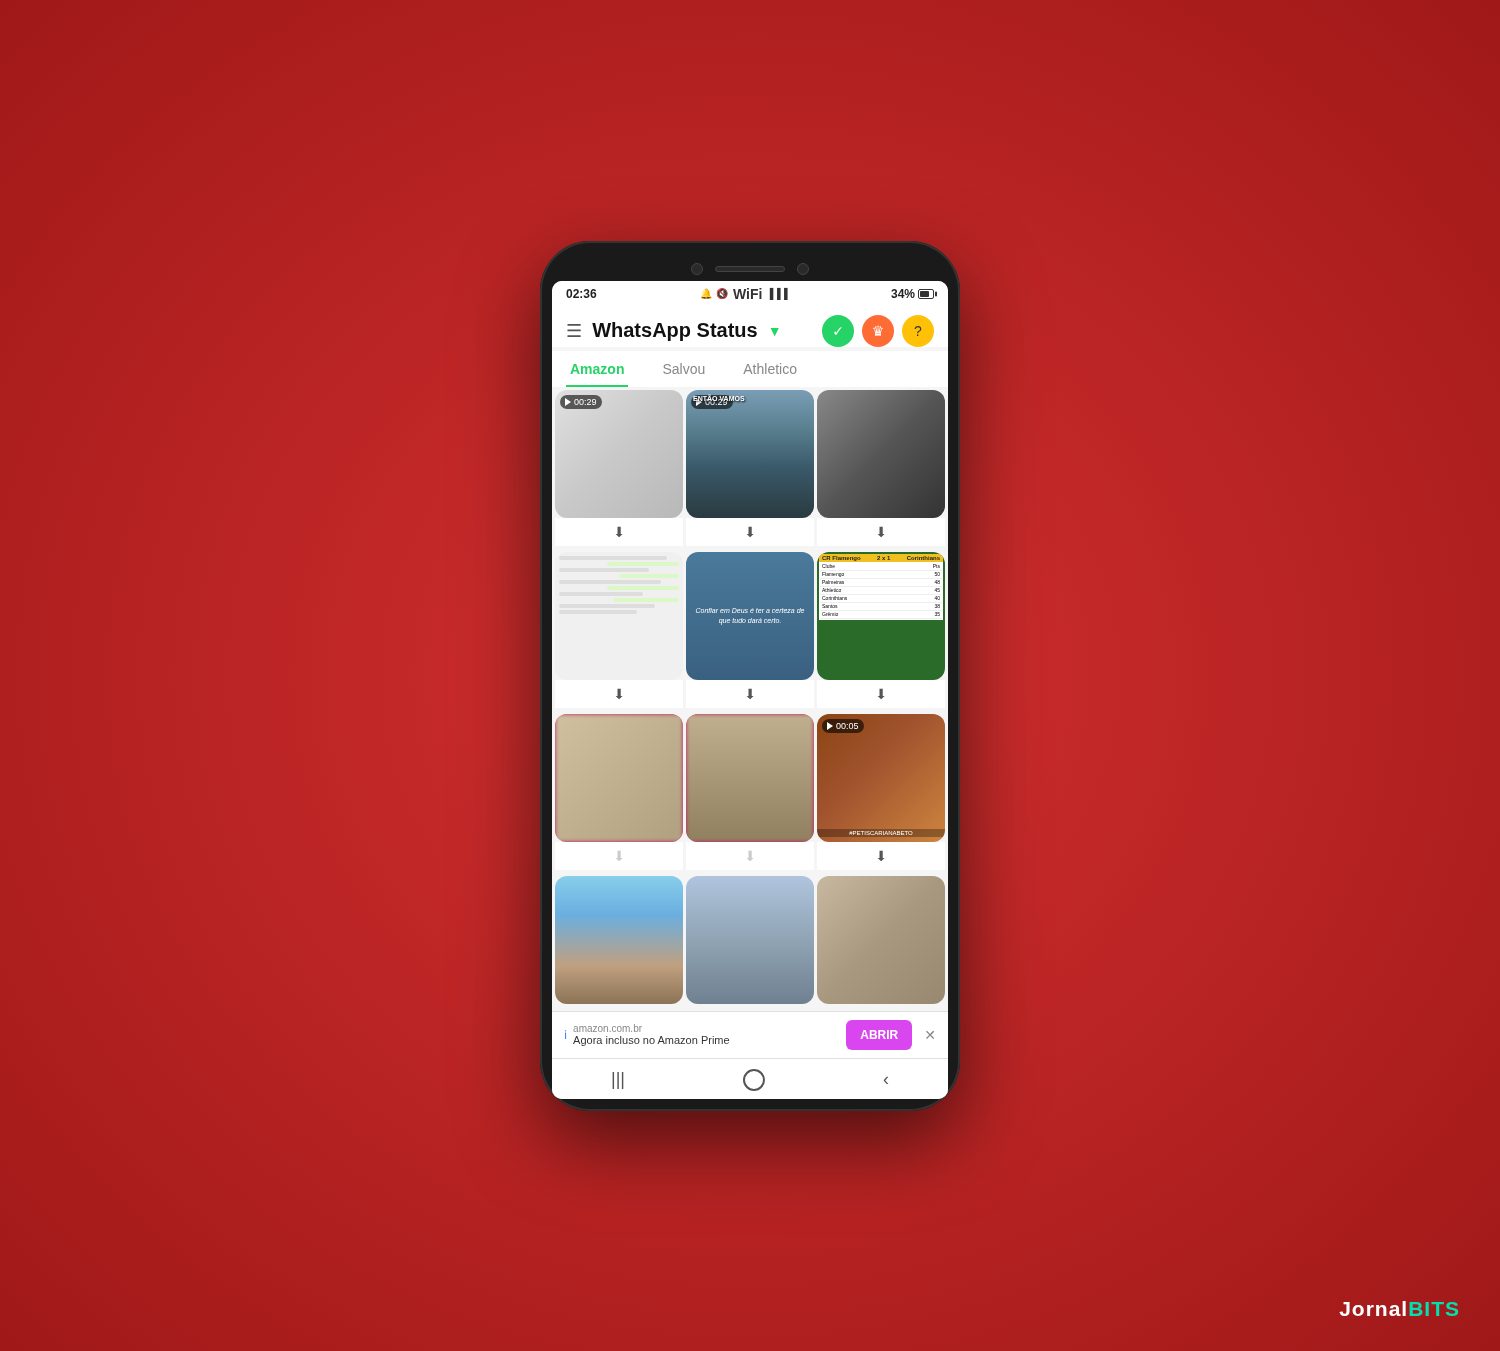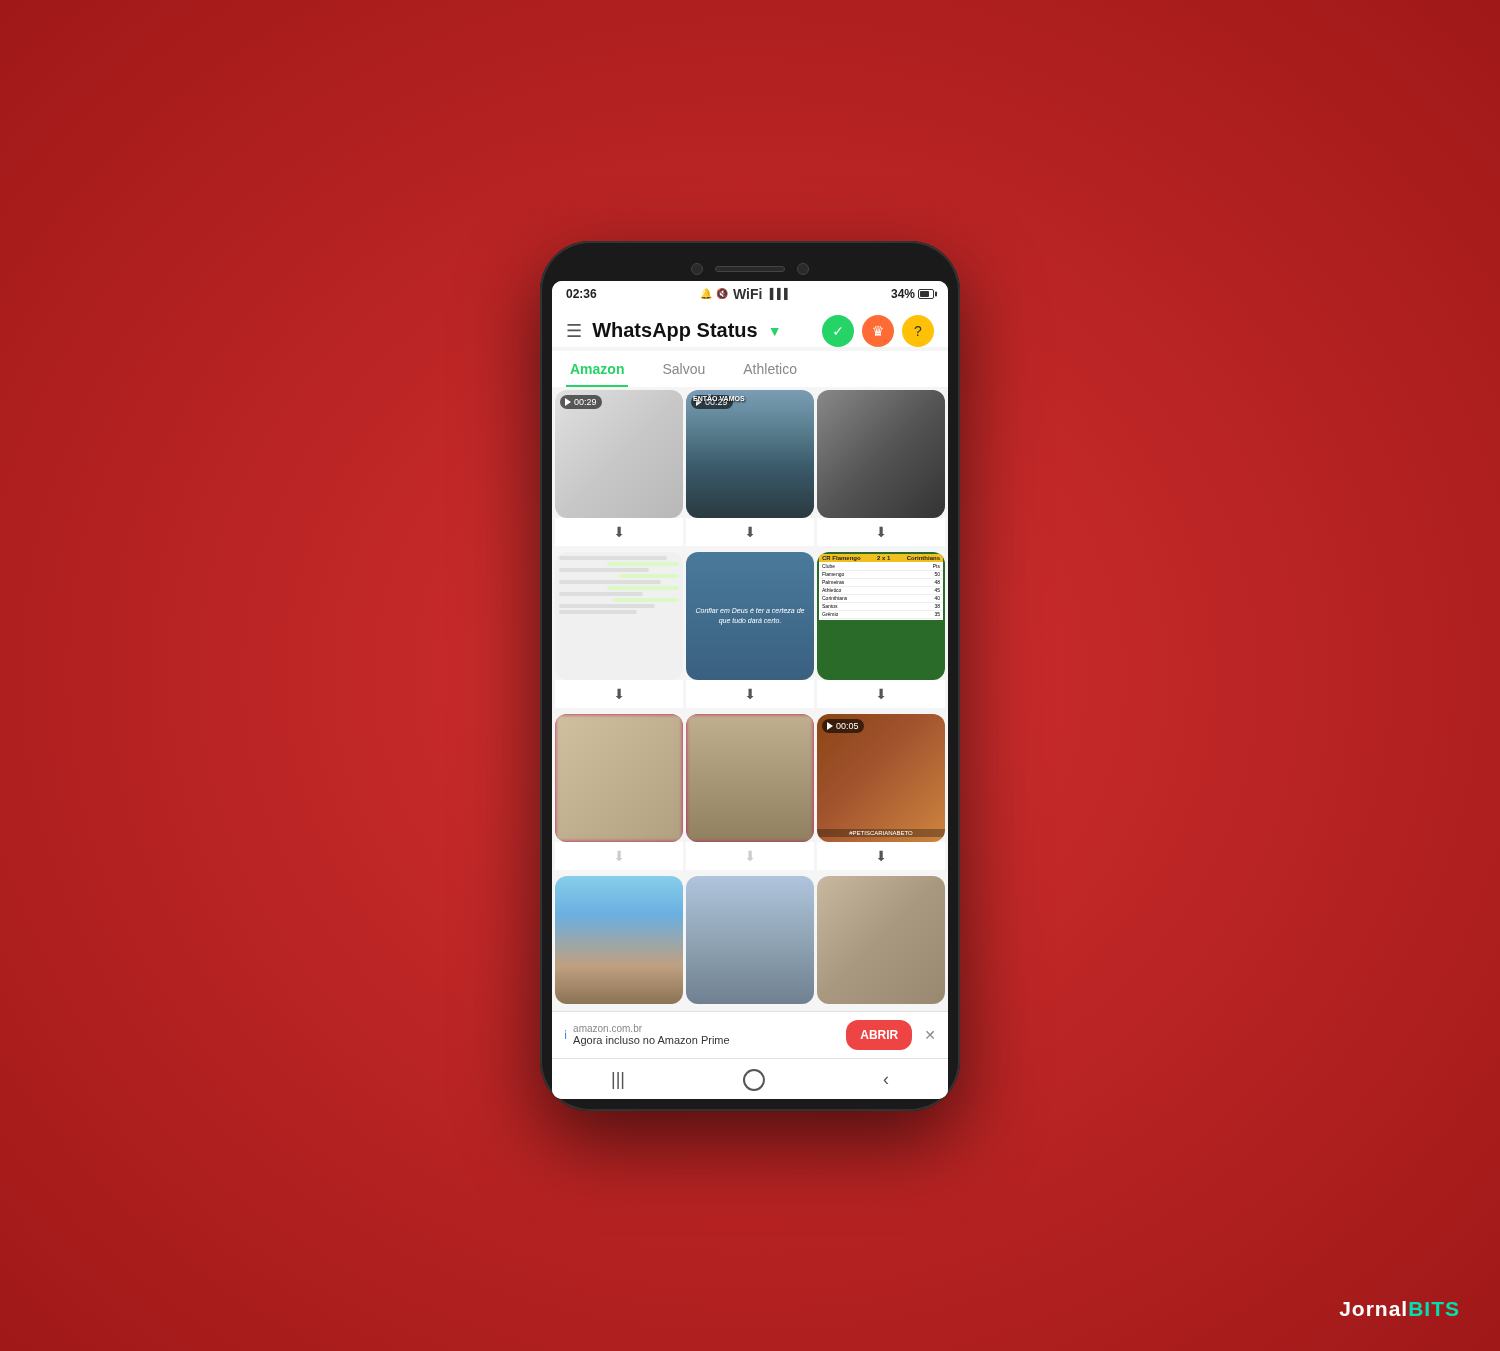--- a/index.html
+++ b/index.html
@@ -329,24 +329,24 @@
       align-items: center;
       padding: 8px 12px;
       gap: 8px;
       border-top: 1px solid #e0e0e0;
     }
     .ad-info { display: flex; align-items: center; gap: 6px; flex: 1; }
     .ad-text { font-size: 11px; color: #333; }
     .ad-source { font-size: 10px; color: #888; }
     .ad-text-block { display: flex; flex-direction: column; }
     .ad-button {
-      background: #ef4444;
+      background: #d946ef;
       color: white;
       border: none;
-      border-radius: 12px;
+      border-radius: 6px;
       padding: 8px 14px;
       font-size: 12px;
       font-weight: 600;
       cursor: pointer;
     }
 
     
     .phone-bottom {
       background: white;
       border-top: 1px solid #e0e0e0;

